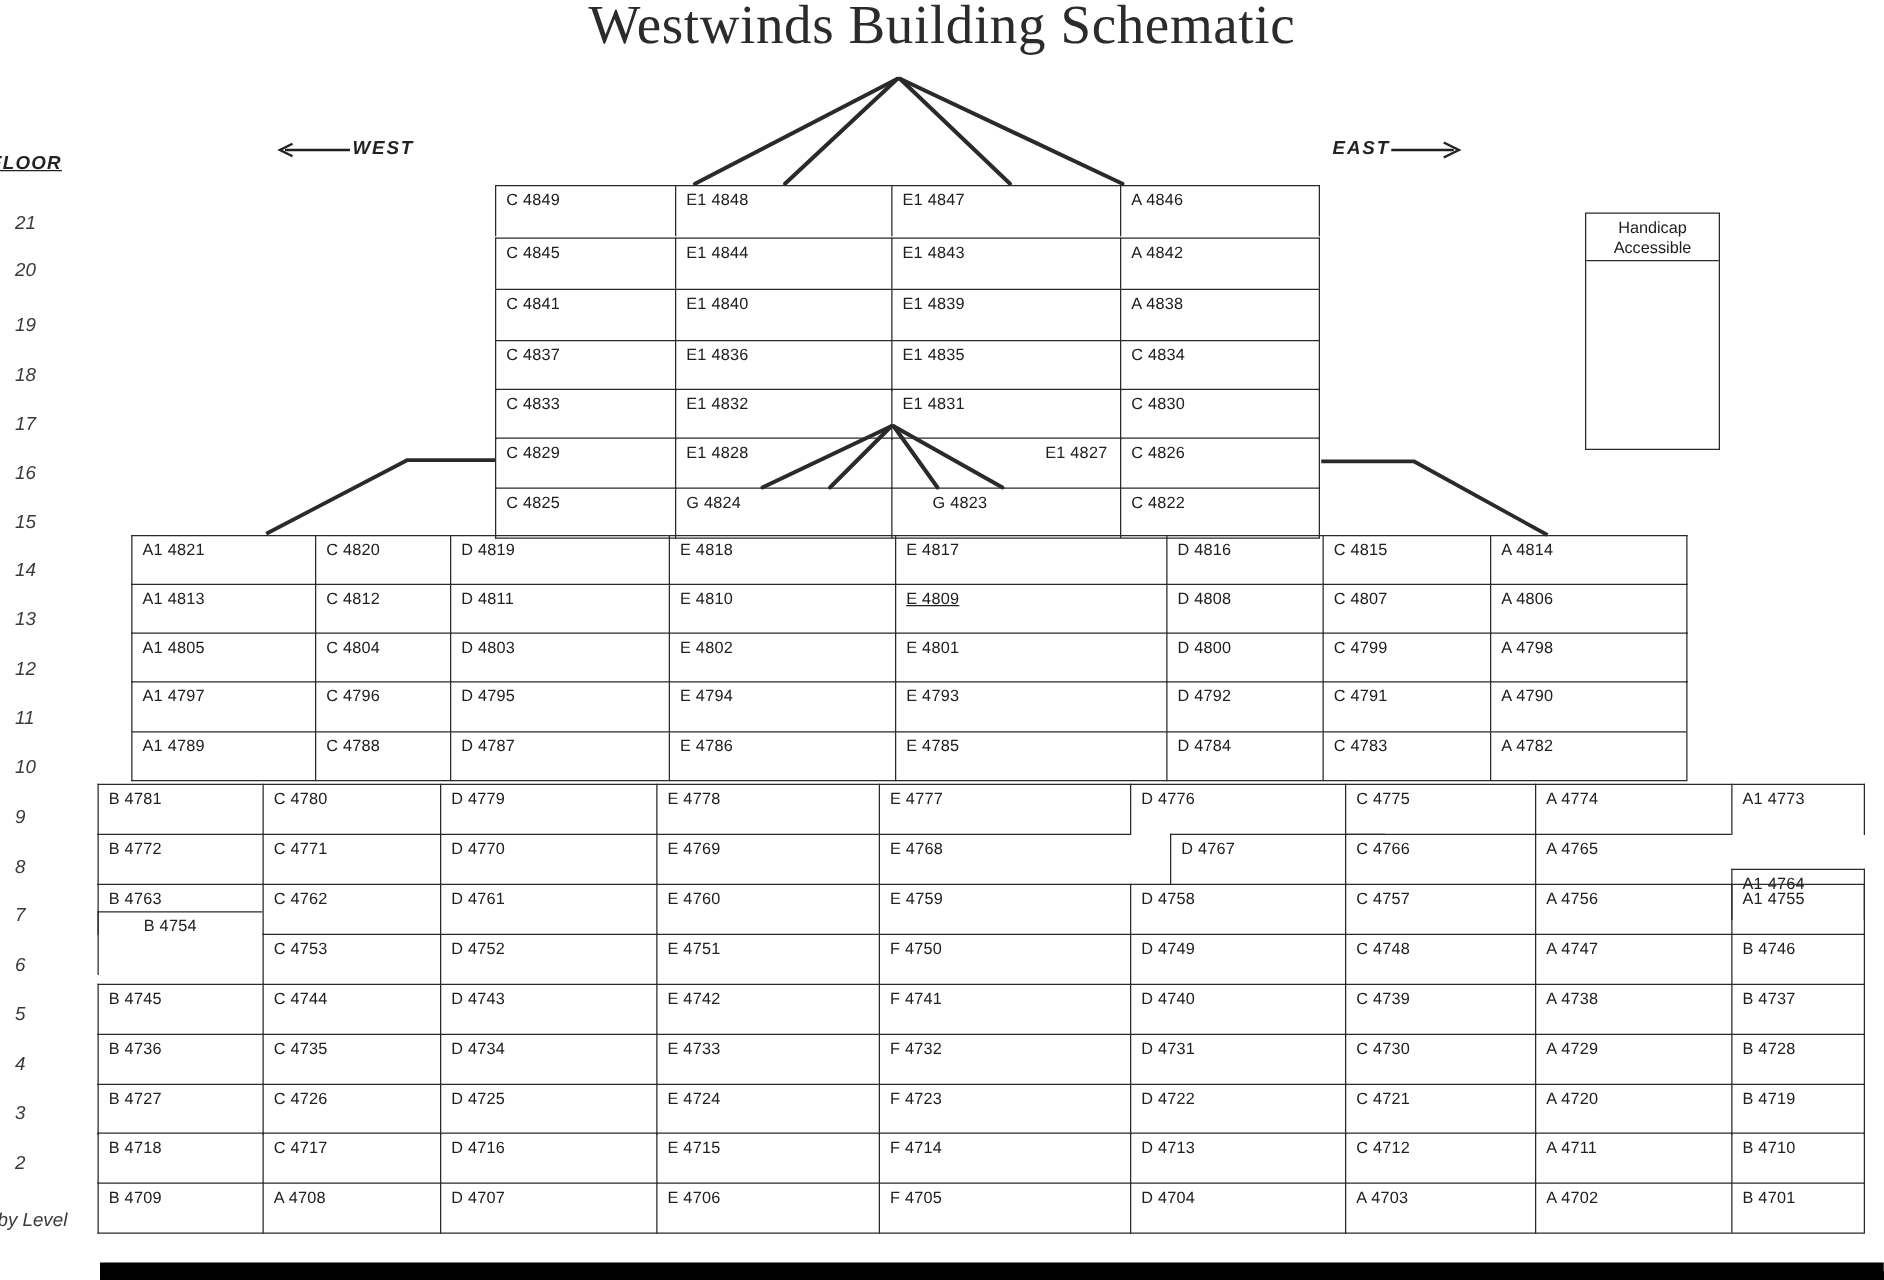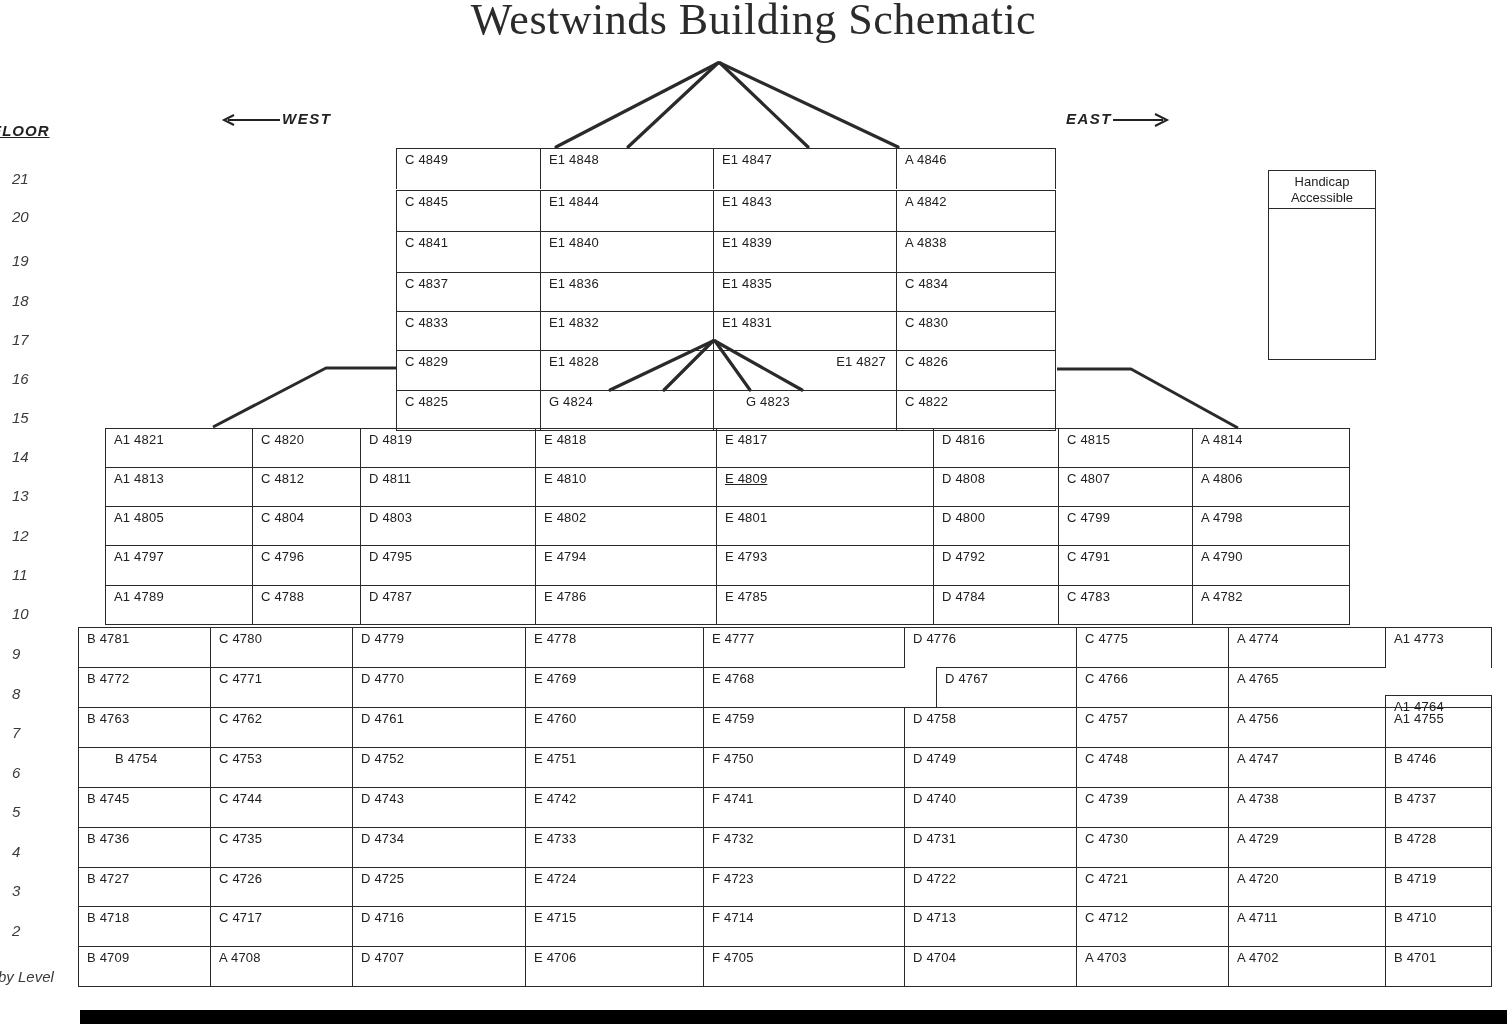--- a/index.html
+++ b/index.html
@@ -250,21 +250,21 @@
       <div class="cell rt" style="left: 1385px; top: 667px; width: 107px; height: 41px; margin-top: 28px;">A1 4764</div>
       <div class="cell" style="left: 78px; top: 707px; width: 132px; height: 41px;">B 4763</div>
       <div class="cell" style="left: 210px; top: 707px; width: 142px; height: 41px;">C 4762</div>
       <div class="cell" style="left: 352px; top: 707px; width: 173px; height: 41px;">D 4761</div>
       <div class="cell" style="left: 525px; top: 707px; width: 178px; height: 41px;">E 4760</div>
       <div class="cell" style="left: 703px; top: 707px; width: 201px; height: 41px;">E 4759</div>
       <div class="cell" style="left: 904px; top: 707px; width: 172px; height: 41px;">D 4758</div>
       <div class="cell" style="left: 1076px; top: 707px; width: 152px; height: 41px;">C 4757</div>
       <div class="cell" style="left: 1228px; top: 707px; width: 157px; height: 41px;">A 4756</div>
       <div class="cell rt" style="left: 1385px; top: 707px; width: 107px; height: 41px;">A1 4755</div>
-      <div class="cell" style="left: 78px; top: 747px; width: 132px; height: 51px; padding-left: 36px;">B 4754</div>
+      <div class="cell" style="left: 78px; top: 729px; width: 132px; height: 51px; padding-left: 36px;">B 4754</div>
       <div class="cell" style="left: 210px; top: 747px; width: 142px; height: 41px;">C 4753</div>
       <div class="cell" style="left: 352px; top: 747px; width: 173px; height: 41px;">D 4752</div>
       <div class="cell" style="left: 525px; top: 747px; width: 178px; height: 41px;">E 4751</div>
       <div class="cell" style="left: 703px; top: 747px; width: 201px; height: 41px;">F 4750</div>
       <div class="cell" style="left: 904px; top: 747px; width: 172px; height: 41px;">D 4749</div>
       <div class="cell" style="left: 1076px; top: 747px; width: 152px; height: 41px;">C 4748</div>
       <div class="cell" style="left: 1228px; top: 747px; width: 157px; height: 41px;">A 4747</div>
       <div class="cell rt" style="left: 1385px; top: 747px; width: 107px; height: 41px;">B 4746</div>
       <div class="cell" style="left: 78px; top: 787px; width: 132px; height: 41px;">B 4745</div>
       <div class="cell" style="left: 210px; top: 787px; width: 142px; height: 41px;">C 4744</div>

